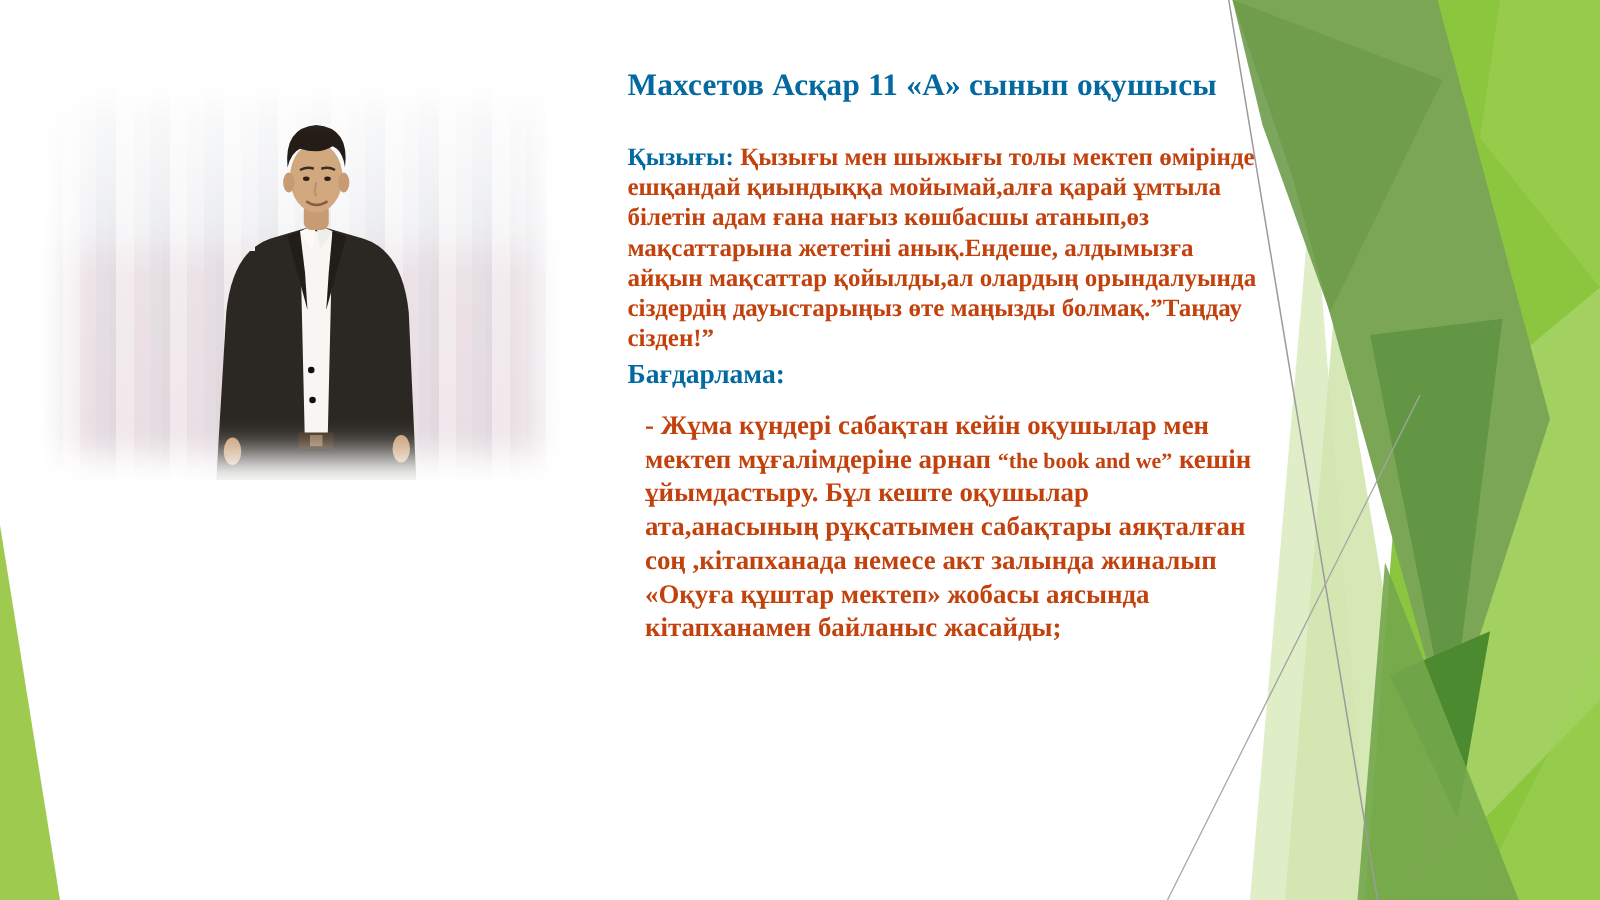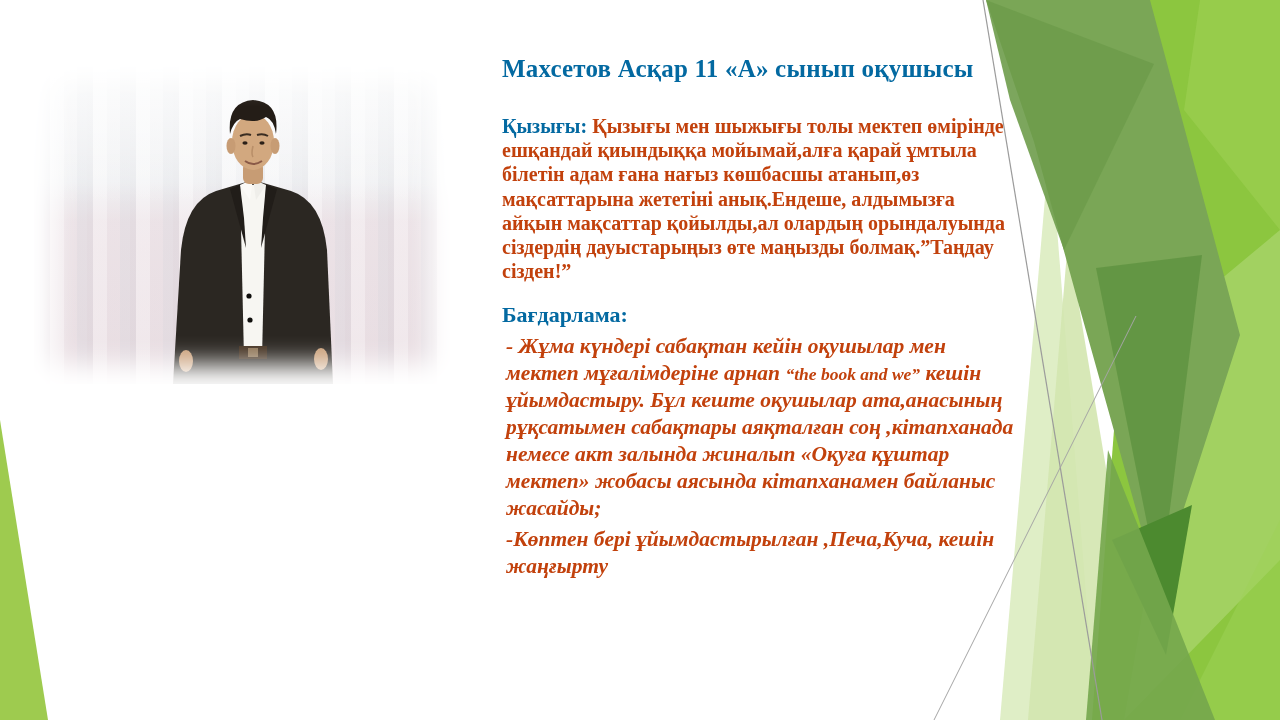--- a/index.html
+++ b/index.html
@@ -21,22 +21,22 @@
         rgba(205,210,218,.25) 30px 43px),
       linear-gradient(180deg,#ffffff 0%,#fcfbfb 38%,#f6e8eb 50%,#f1e0e4 100%);}
   .person-svg{position:absolute;left:0;top:0;width:100%;height:100%;}
   .feather{position:absolute;left:-2px;top:-2px;right:-2px;bottom:-2px;pointer-events:none;
     box-shadow:inset 0 0 26px 22px #ffffff;border-radius:10px;}
 
   
   .textblock{position:absolute;left:502px;top:54px;width:517px;font-weight:bold;}
   .title{font-size:25px;line-height:1.2;margin:0 0 30px 0;letter-spacing:.2px;}
   .goal{font-size:20px;line-height:1.21;margin:0;}
-  .prog-label{font-size:22px;line-height:1.25;margin:18px 0 0 0;}
-  .prog{font-size:21.5px;line-height:1.26;margin:4px;font-style:italic;}
+  .prog-label{font-size:22px;line-height:1.25;margin:2px 0 0 0;}
+  .prog{font-size:21.5px;line-height:1.26;margin:14px;}
   .red{color:#0369a1;}
   .blue{color:#c2410c;}
   .latin{font-size:17.5px;}
 </style>
 </head>
 <body>
 
 <div class="slide">
 
   <svg class="bg" viewBox="0 0 1280 720" aria-hidden="true">
@@ -111,16 +111,15 @@
   <div class="textblock">
     <div class="title red">Махсетов Асқар 11 «А» сынып оқушысы</div>
 
     <p class="goal"><span class="red">Қызығы:</span><span class="blue"> Қызығы мен шыжығы толы мектеп өмірінде  ешқандай қиындыққа мойымай,алға қарай ұмтыла білетін  адам ғана нағыз көшбасшы атанып,өз мақсаттарына  жететіні анық.Ендеше, алдымызға айқын мақсаттар  қойылды,ал олардың орындалуында  сіздердің дауыстарыңыз  өте маңызды болмақ.”Таңдау сізден!”</span></p>
 
     <p class="prog-label red">Бағдарлама:</p>
 
     <p class="prog blue"><span>- Жұма күндері сабақтан кейін оқушылар мен мектеп мұғалімдеріне арнап </span><span class="latin">“the book and we”</span><span> кешін ұйымдастыру. Бұл кеште оқушылар ата,анасының рұқсатымен сабақтары аяқталған соң ,кітапханада немесе акт залында жиналып «Оқуға құштар мектеп» жобасы аясында кітапханамен байланыс жасайды;</span></p>
 
 
-    <p class="prog blue">-Көптен бері ұйымдастырылған ,Печа,Куча, кешін жаңғырту</p>
   </div>
 
 </div>
 
 </body></html>

